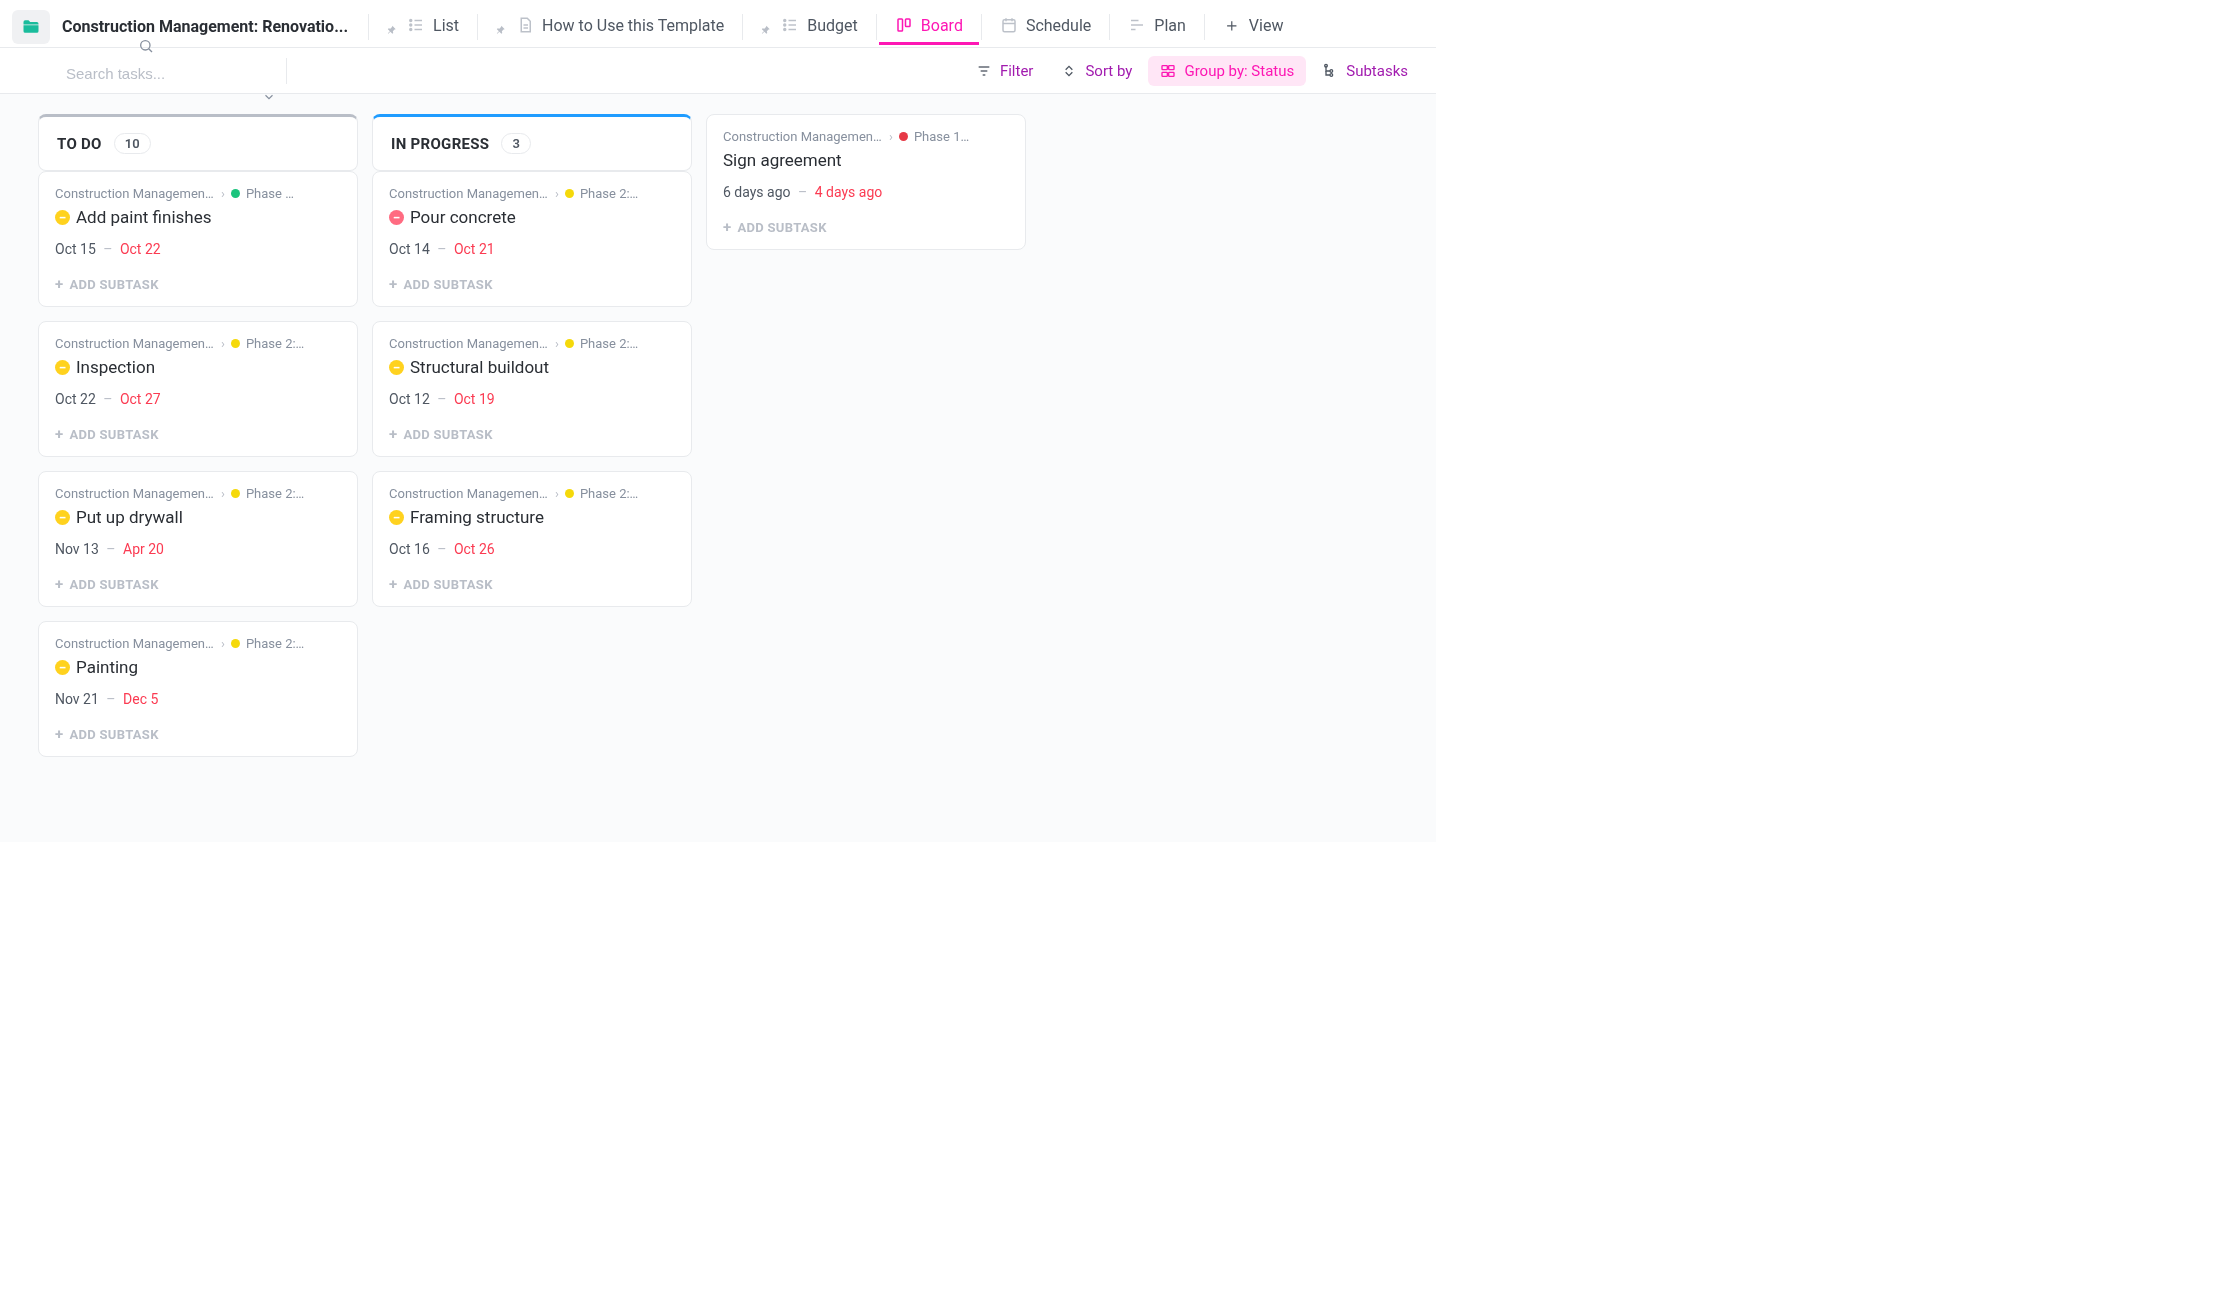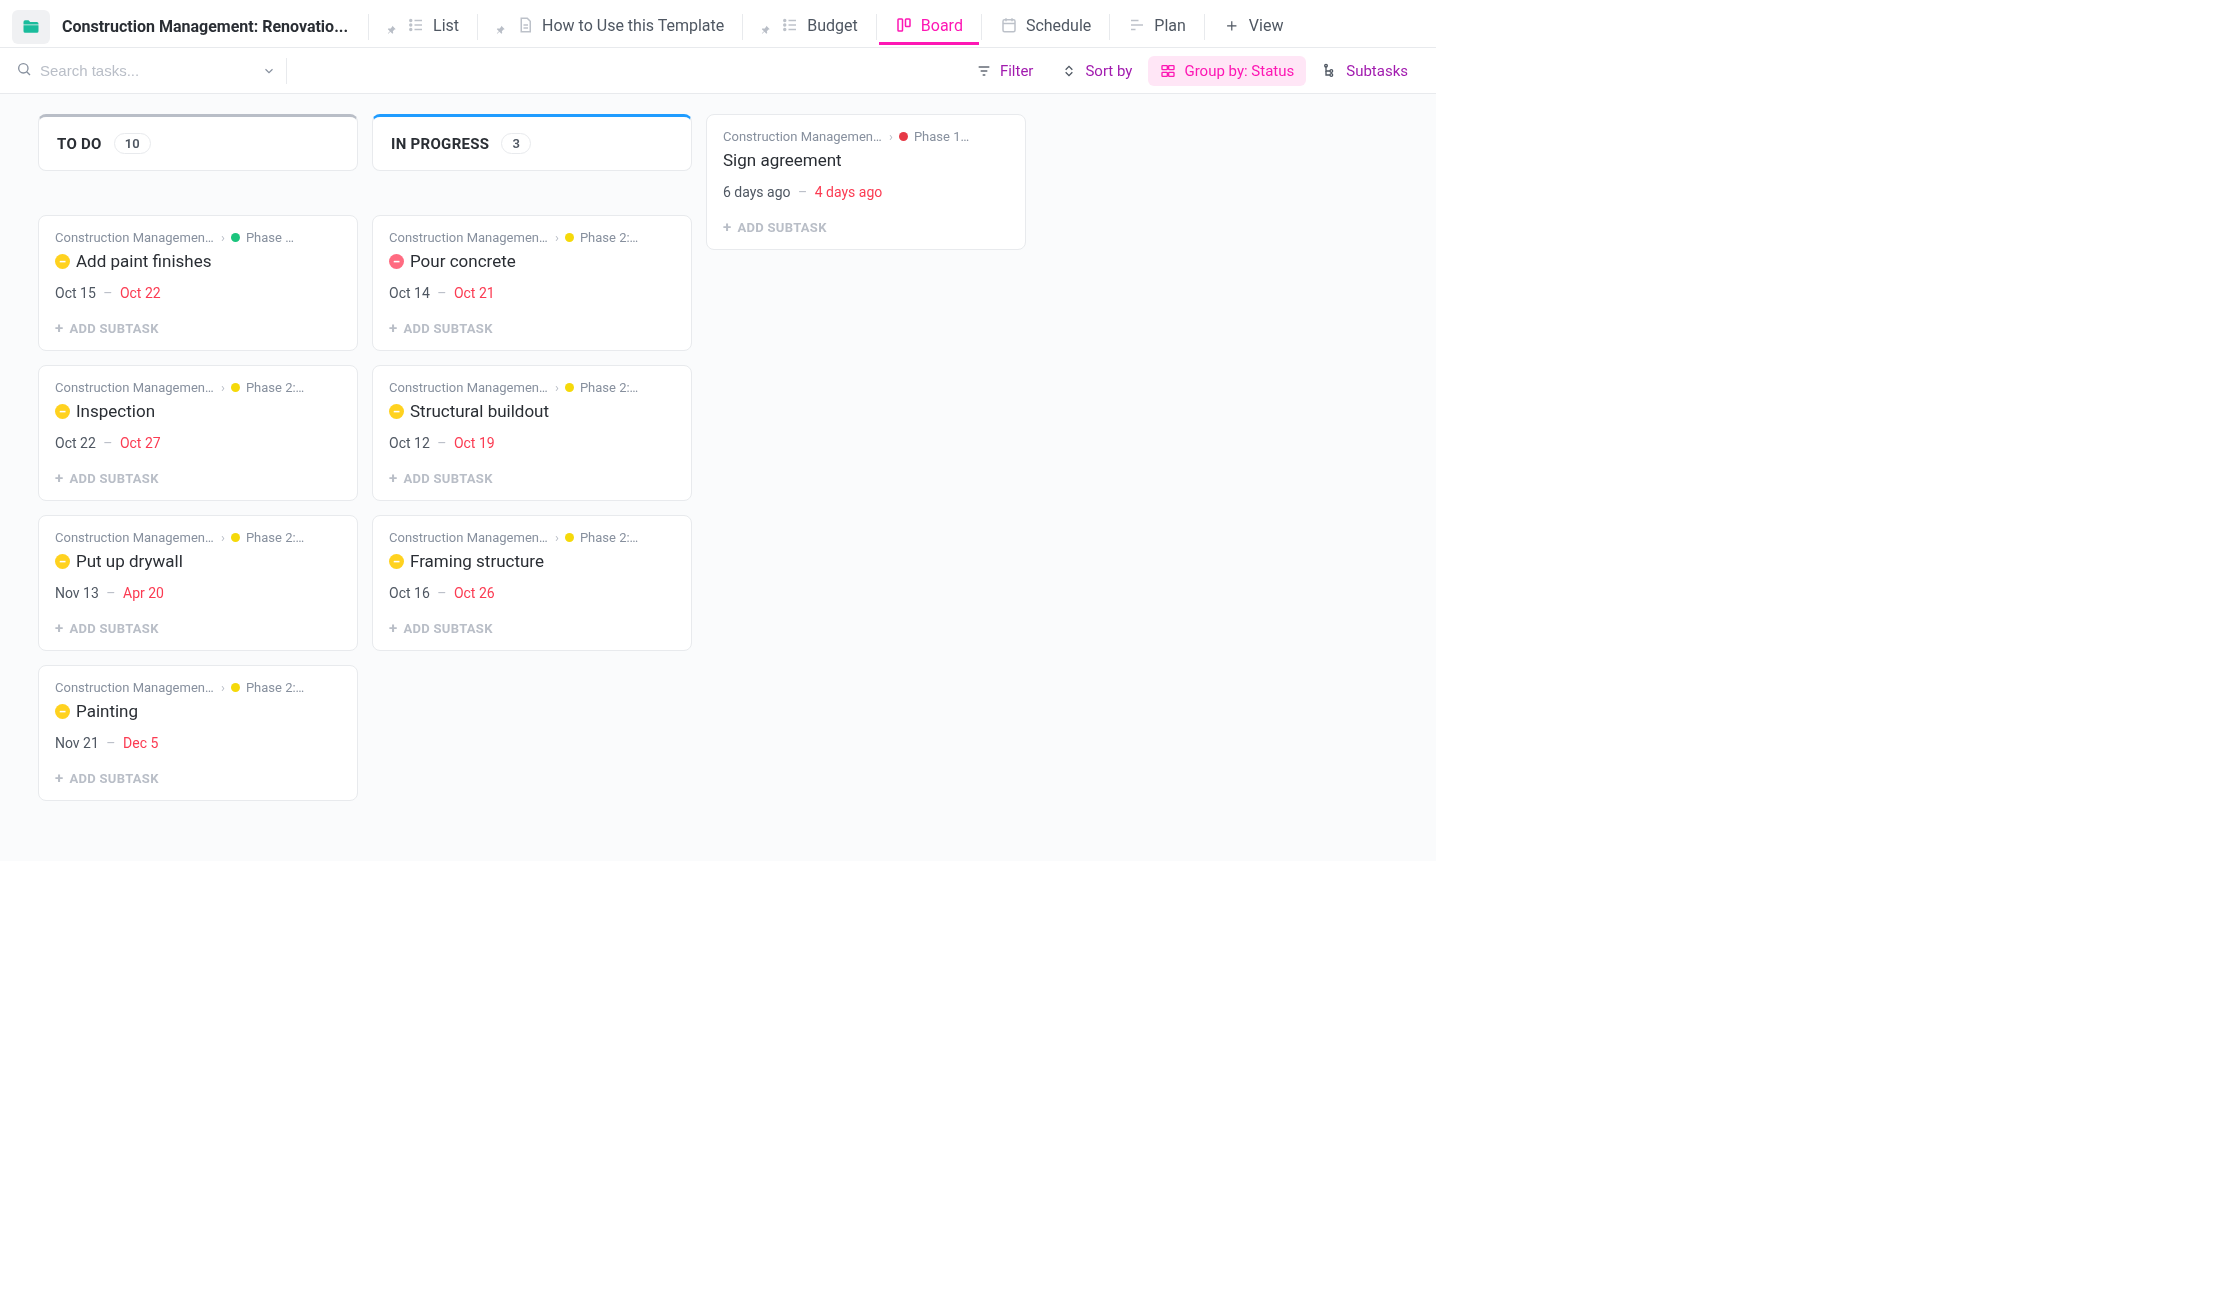--- a/index.html
+++ b/index.html
@@ -85,20 +85,21 @@
     padding: 0 16px;
     border-bottom: 1px solid #e8eaed;
     background: #fff;
   }
   .search-wrap {
     display: flex;
     align-items: center;
     color: #9aa0aa;
     gap: 8px;
     width: 260px;
+    flex-direction: column;
   }
   .search-wrap input {
     border: none;
     outline: none;
     font-size: 15px;
     color: #4f5762;
     width: 160px;
     background: transparent;
   }
   .search-wrap input::placeholder { color: #b9bec7; }
@@ -143,21 +144,20 @@
   }
   .col-header {
     background: #fff;
     border: 1px solid #e8eaed;
     border-top: 3px solid var(--col-color, #b9bec7);
     border-radius: 8px;
     padding: 16px 18px;
     display: flex;
     align-items: center;
     gap: 12px;
-    margin-bottom: 44px;
   }
   .col-title {
     font-size: 15px;
     font-weight: 700;
     letter-spacing: .3px;
   }
   .count-pill {
     border: 1px solid #e8eaed;
     background: #fff;
     border-radius: 999px;

